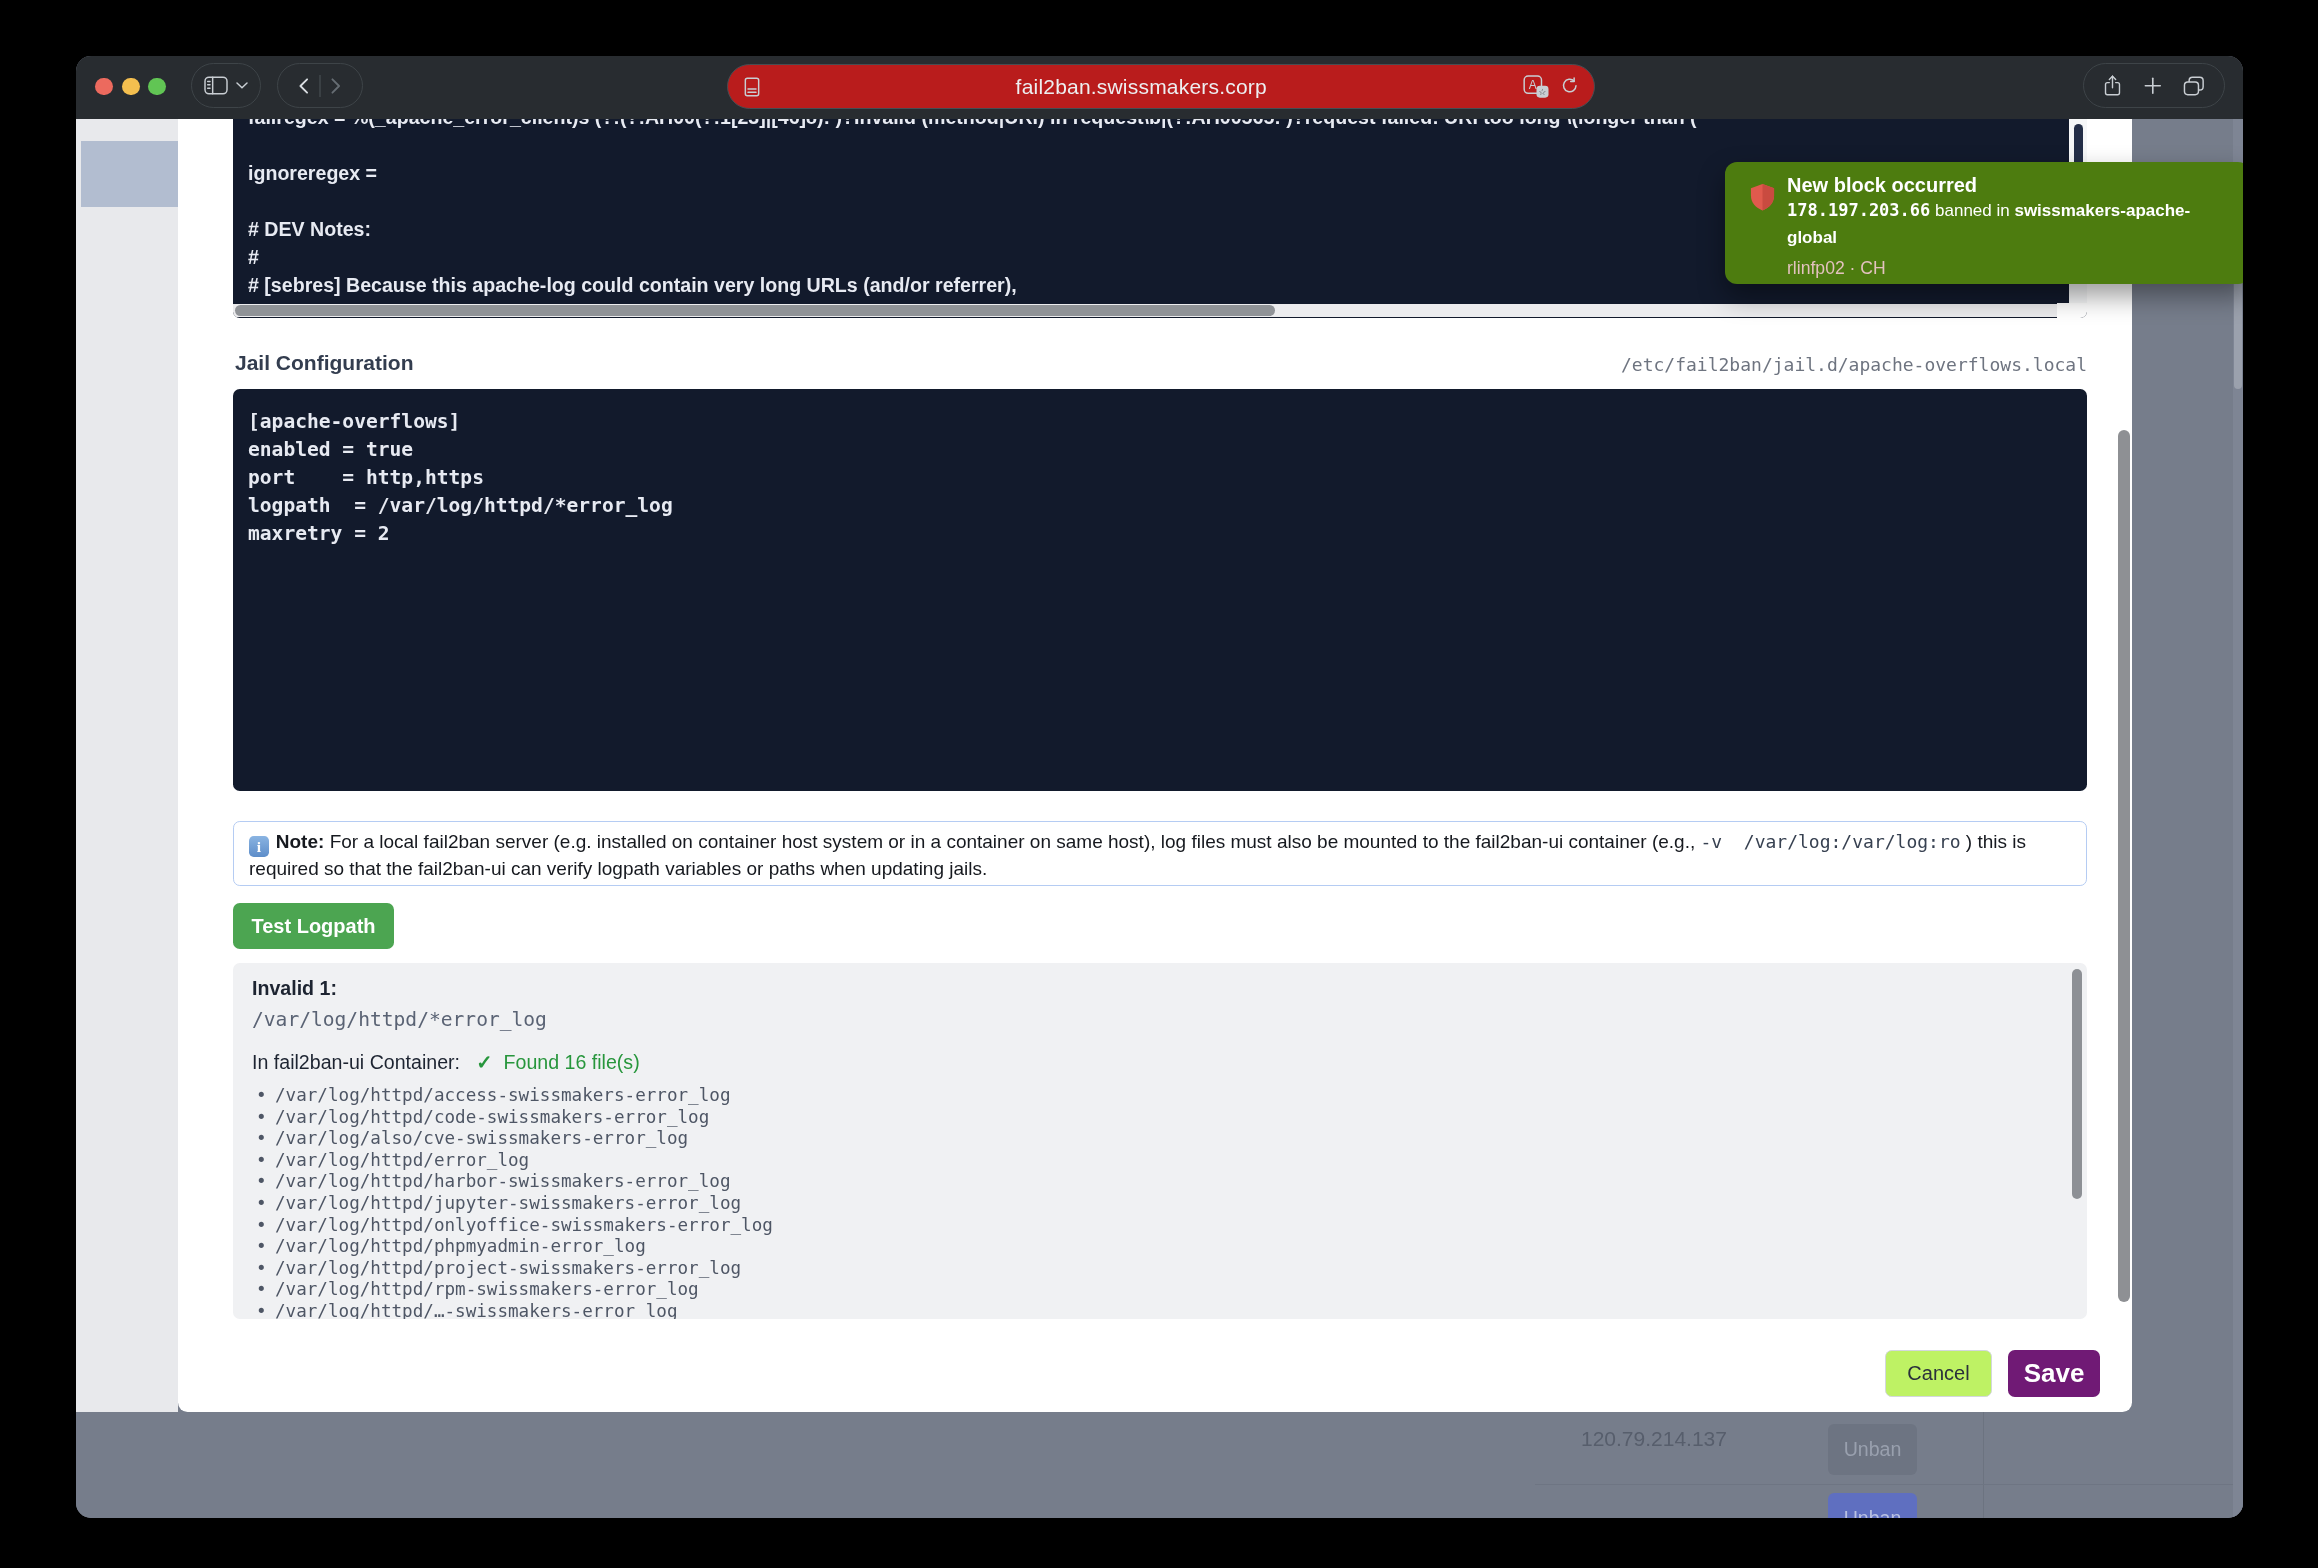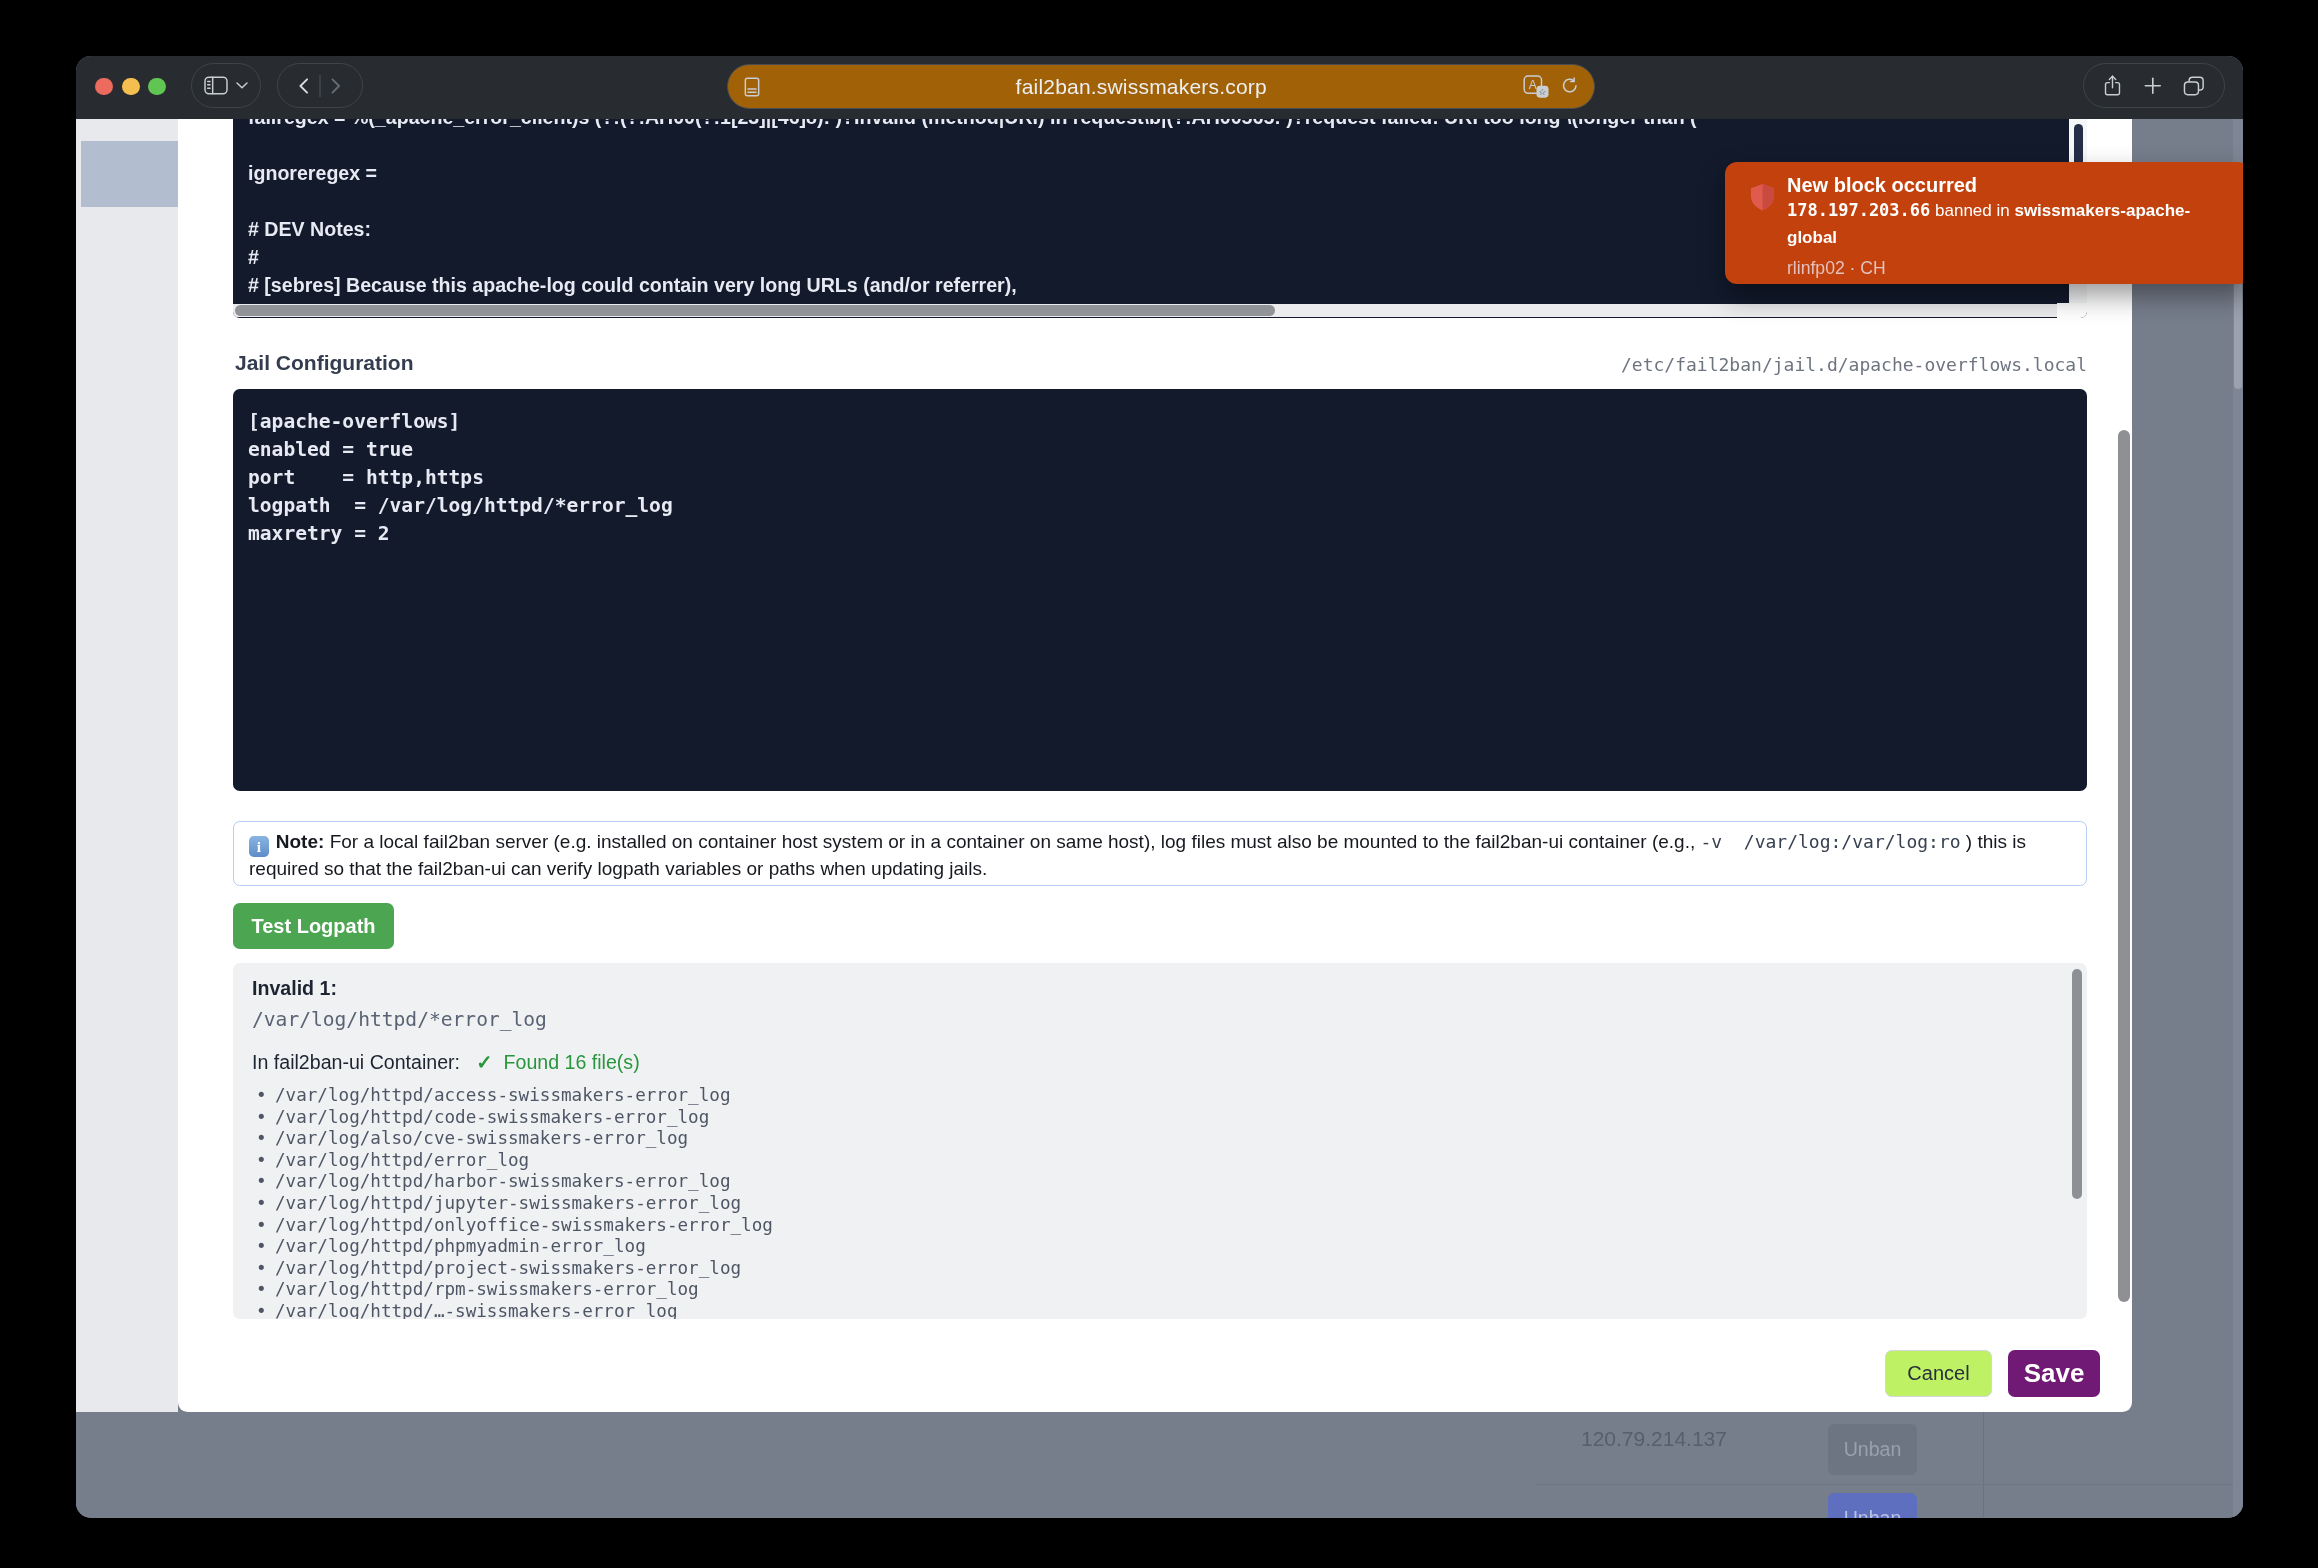--- a/index.html
+++ b/index.html
@@ -10,21 +10,21 @@
   
   .window { position:absolute; left:76px; top:56px; width:2167px; height:1462px;
             border-radius:15px; overflow:hidden; background:#767d8b; }
 
   
   .chrome { position:absolute; left:0; top:0; right:0; height:63px; background:#282c30; }
   .tl { position:absolute; top:21.6px; width:17.6px; height:17.6px; border-radius:50%; }
   .pill { position:absolute; top:7.4px; height:45px; border:1.4px solid #3e4448; border-radius:23px;
           box-sizing:border-box; display:flex; align-items:center; justify-content:center; color:#c9ced3; }
   .icon-svg { display:block; }
-  .urlbar { position:absolute; left:651px; top:8px; width:868px; height:45px; background:#a16207;
+  .urlbar { position:absolute; left:651px; top:8px; width:868px; height:45px; background:#b91c1c;
             border:1.4px solid #474d52; border-radius:23px; box-sizing:border-box;
             display:flex; align-items:center; padding:0 16px; color:#c9ced3; }
   .url-text { flex:1; text-align:center; font-size:21px; color:#edeff1; letter-spacing:0.2px; }
 
   
   .bg-left { position:absolute; left:0; top:0; width:102px; height:1293px; background:#e8e9ec; }
   .bg-left-block { position:absolute; left:5.4px; top:21.6px; width:97px; height:66px; background:#b2bdd0; }
   .pg-scroll-track { position:absolute; right:0; top:0; width:10px; height:100%; background:#7e8594; }
   .pg-scroll-thumb { position:absolute; right:1.4px; top:43px; width:7.4px; height:227px; background:#9ba1ad; border-radius:4px; }
   .bg-ip { position:absolute; left:1505px; top:1308px; font-size:21px; color:#575e6c; }
@@ -86,21 +86,21 @@
   .modal-scroll-thumb { position:absolute; right:2px; top:311px; width:12px; height:872px; background:#8e9094; border-radius:6px; }
 
   .btn-cancel { position:absolute; right:140px; top:1231px; width:107px; height:47px; background:#bef264;
                 border:1.4px solid #d3d7dd; border-radius:6.8px; color:#2a303b; font-size:20px; box-sizing:border-box;
                 font-family:"Liberation Sans", sans-serif; display:flex; align-items:center; justify-content:center; }
   .btn-save { position:absolute; right:32px; top:1231px; width:92px; height:47px; background:#701a75;
               border:none; border-radius:6.8px; color:#fff; font-size:26px; font-weight:600;
               font-family:"Liberation Sans", sans-serif; display:flex; align-items:center; justify-content:center; }
 
   
-  .toast { position:absolute; left:1649px; top:43px; width:525px; height:122px; background:#c2410c;
+  .toast { position:absolute; left:1649px; top:43px; width:525px; height:122px; background:#4d7c0f;
            border-radius:12px; box-shadow:0 12px 27px rgba(0,0,0,.4); color:#fff; z-index:50; }
   .t-title { position:absolute; left:62px; top:12px; font-size:20px; font-weight:700; }
   .t-body { position:absolute; left:62px; top:35px; width:405px; font-size:17px; line-height:27px; }
   .t-ip { font-family:"DejaVu Sans Mono", monospace; font-weight:700; }
   .t-jail { font-weight:700; }
   .t-meta { position:absolute; left:62px; top:96px; font-size:17.6px; color:#e3c2bf; }
   .t-shield { position:absolute; left:24px; top:20px; }
 </style>
 </head>
 <body>

